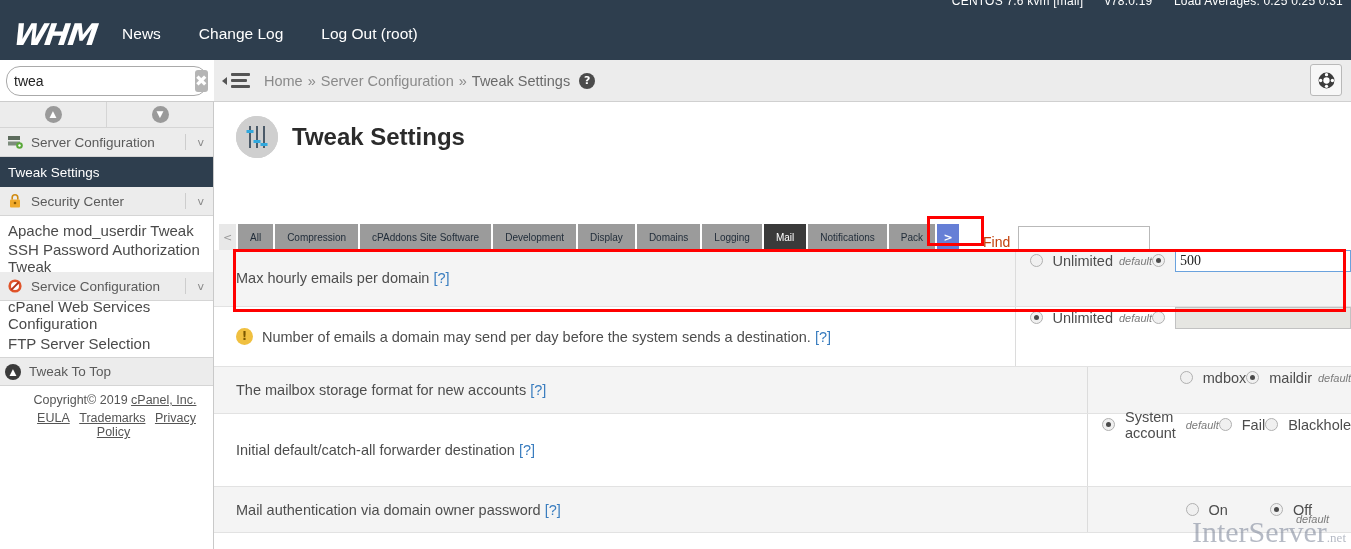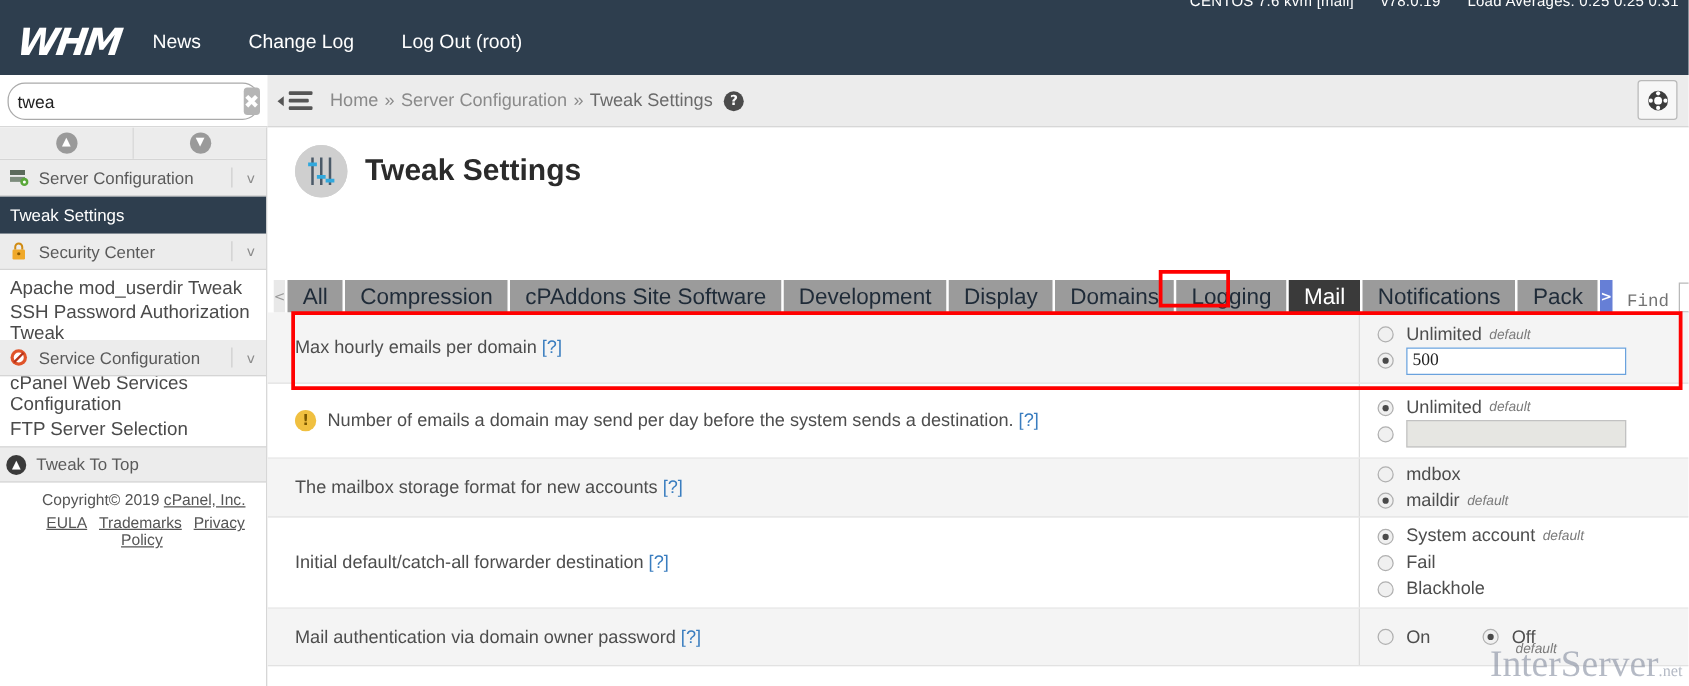--- a/index.html
+++ b/index.html
@@ -165,46 +165,46 @@
 
   
   .tabzone { position: absolute; top: 120px; left: 0; width: 1137px; height: 28px; }
   .tabstrip { display: flex; align-items: flex-end; height: 28px; padding-left: 5px; }
   .scrollarrow {
     width: 17px; height: 26px; background: #e8e8e8; color: #9a9a9a;
     font-size: 11px; display: flex; align-items: center; justify-content: center;
     cursor: pointer; font-family: "DejaVu Sans", sans-serif;
   }
   .tab {
-    height: 26px; background: #9b9b9b; color: #1f2b38; font-size: 18px;
+    height: 26px; background: #9b9b9b; color: #1f2b38; font-size: 10px;
     display: flex; align-items: center; padding: 0 12px; margin-left: 2px;
     cursor: pointer; white-space: nowrap;
   }
   .tab.active { background: #3a3a3a; color: #fff; }
   .scrollarrow.next {
     background: #667fd6; color: #fff; width: 22px; height: 26px;
     font-weight: bold; margin-left: 2px;
   }
-  .findlabel { font-size: 14px; color: #737373; margin-left: 12px; font-family: Liberation Mono, monospace; }
+  .findlabel { font-size: 14px; color: #c2410c; margin-left: 24px; }
   .findinput {
     width: 132px; height: 24px; border: 1px solid #b9b9b9; background: #fff;
     margin-left: 8px; outline: none; font-size: 13px; padding: 0 5px;
     font-family: "Liberation Sans", sans-serif;
   }
 
   
   .settings { position: absolute; top: 148px; left: 0; width: 1137px; }
   .srow { display: flex; border-bottom: 1px solid #e2e2e2; position: relative; }
   .srow.alt { background: #f4f4f4; }
   .srow .label {
     width: 874px; padding: 0 0 0 22px; display: flex; align-items: center;
     font-size: 14.5px; color: #4d4d4d; border-right: 1px solid #dcdcdc;
   }
-  .srow .ctrl { flex: 1; padding-left: 14px; display: flex; flex-direction: column;
-    justify-content: center; }
+  .srow .ctrl { flex: 1; padding-left: 14px; display: flex; flex-direction: row;
+    justify-content: flex-end; }
   .warnicon {
     width: 17px; height: 17px; border-radius: 50%; background: #f0c040;
     color: #7a5800; font-size: 12px; font-weight: bold; text-align: center;
     line-height: 17px; margin-right: 9px; flex: none;
     font-family: "DejaVu Sans", sans-serif;
   }
   .qlink { color: #3a7dbf; margin-left: 4px; cursor: pointer; }
 
   .opt { display: flex; align-items: center; height: 21px; }
   .radio {

